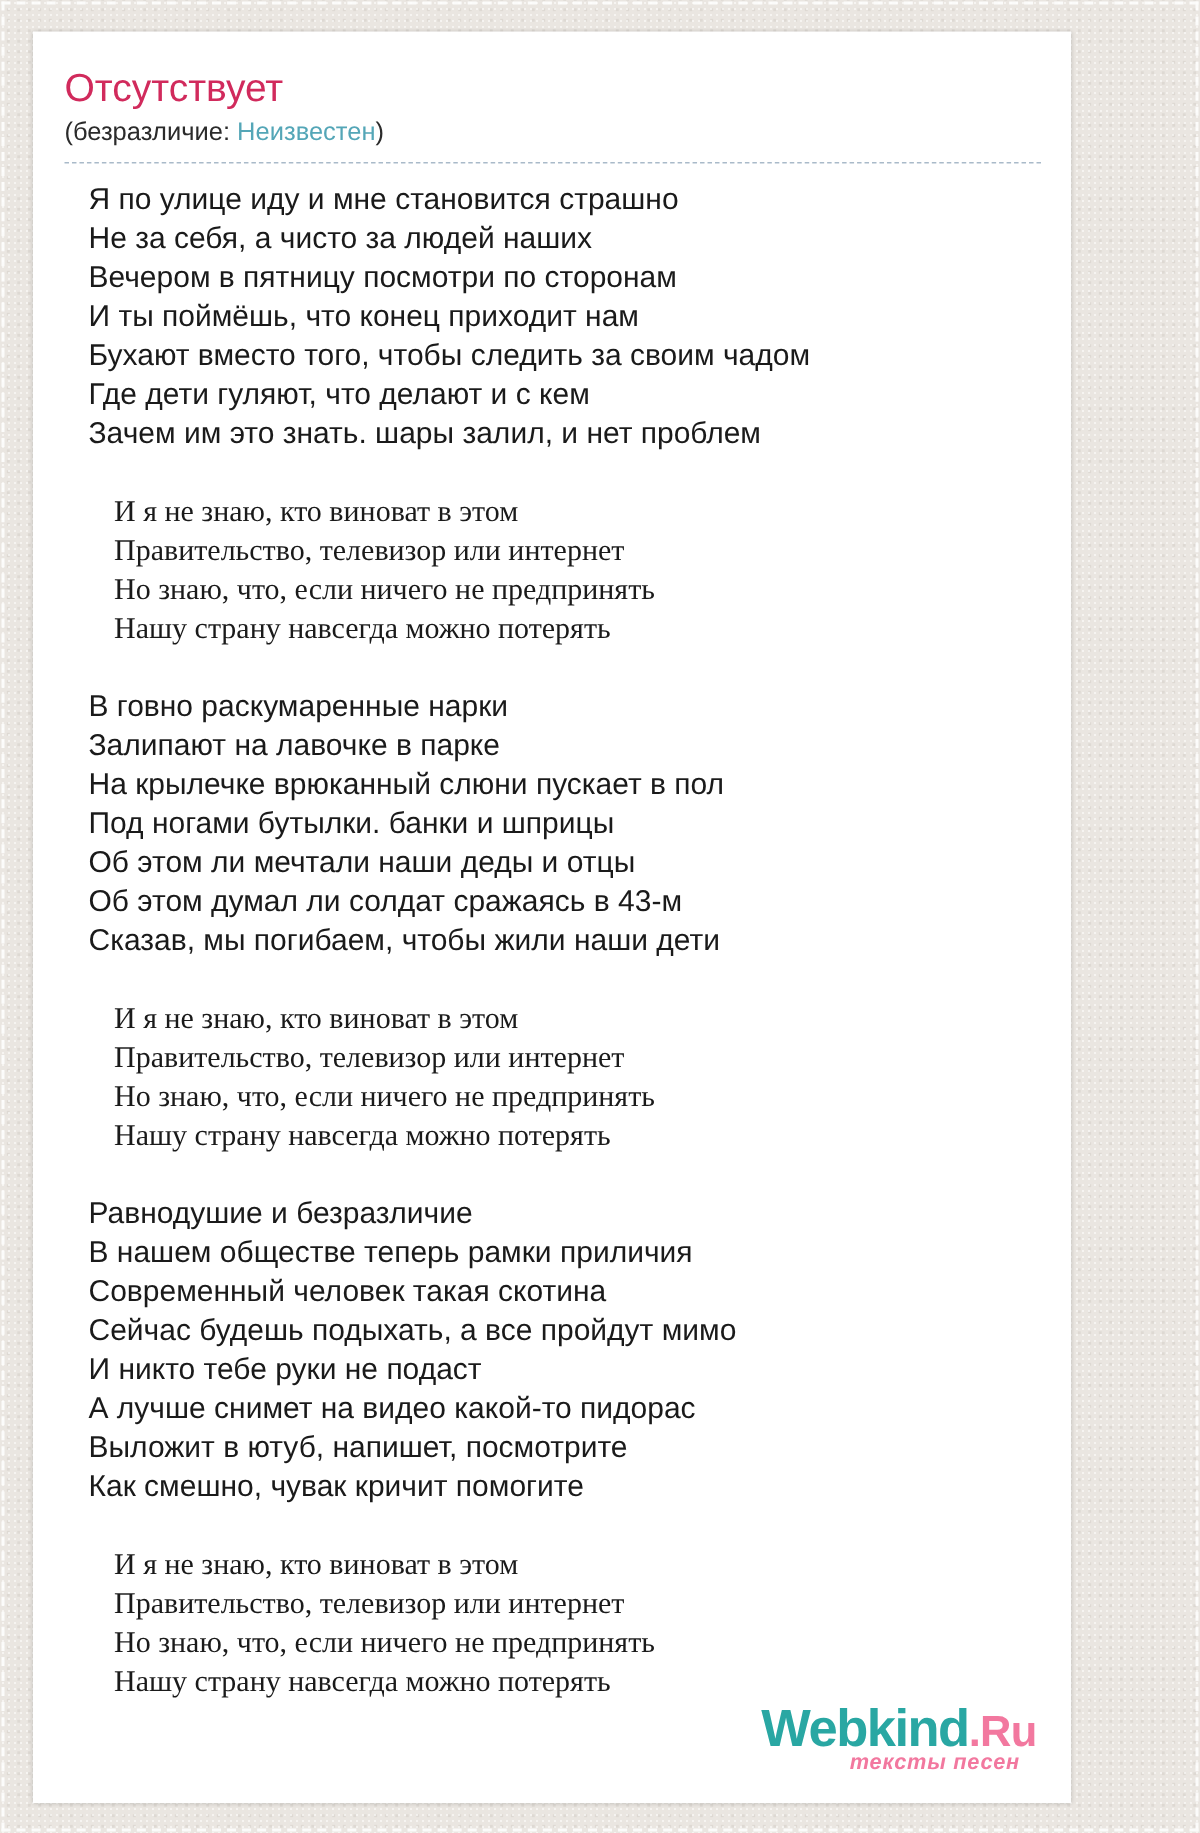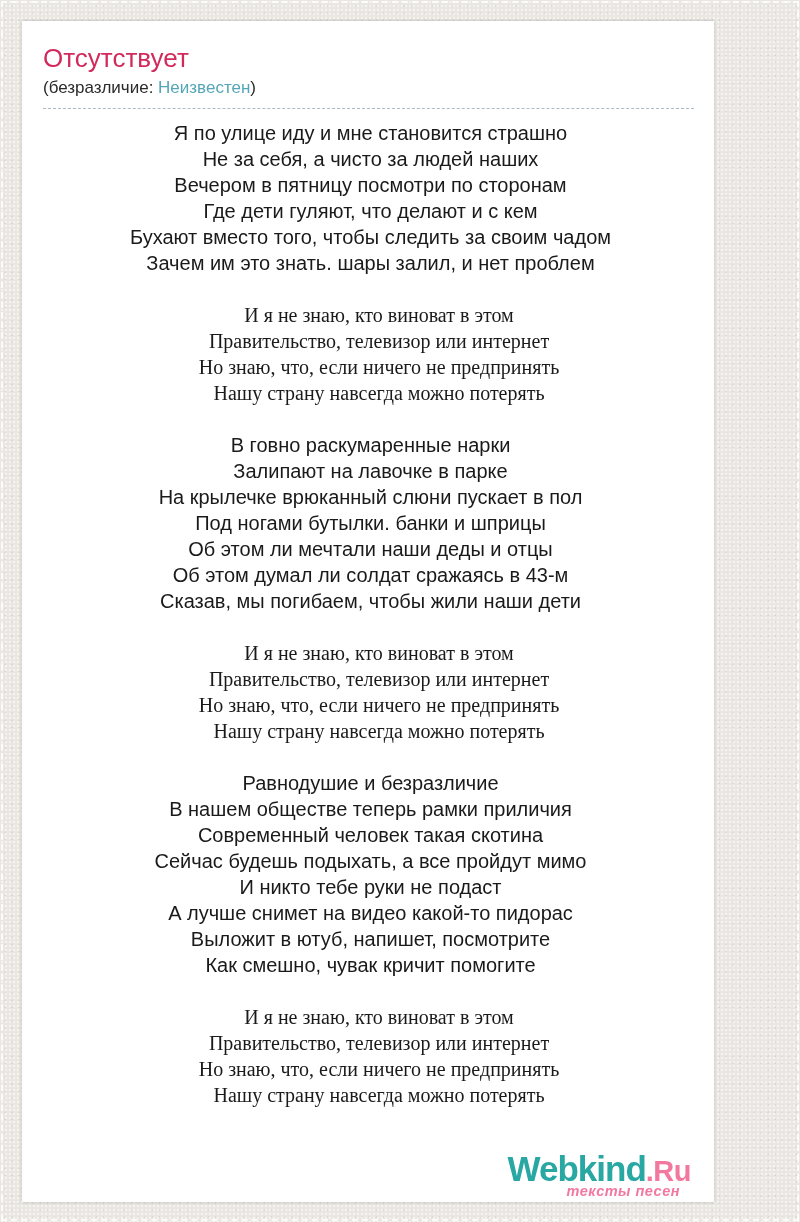--- a/index.html
+++ b/index.html
@@ -45,25 +45,25 @@
     font-size:17px;color:#2b2b2b;
     padding-bottom:10px;
     border-bottom:1px dashed var(--separator);
   }
   .artist-link{color:var(--artist-link);text-decoration:none;cursor:pointer;text-align:right;}
   .lyrics{
     margin-top:11px;
     font-size:20px;line-height:26px;
     color:var(--lyrics-text);
   }
-  .stanza{margin:0 0 26px 4px;text-align:center;}
+  .stanza{margin:0 0 26px 16px;}
   .stanza.chorus{padding-left:17px;font-family:Liberation Serif, serif;}
   .line{white-space:nowrap;}
   .logo{
-    position:absolute;right:23px;bottom:4px;
+    position:absolute;right:23px;bottom:20px;
     text-align:right;line-height:1;cursor:pointer;
     text-decoration:none;display:block;
   }
   .logo-main{
     font-size:35px;font-weight:bold;letter-spacing:-1px;
     color:var(--logo-teal);
   }
   .logo-suffix{
     font-size:29px;font-weight:bold;letter-spacing:-0.5px;
     color:var(--logo-pink);
@@ -85,22 +85,23 @@
 
   <div class="artist-line">
     <span>(безразличие: </span><a class="artist-link">Неизвестен</a><span>)</span>
   </div>
 
   <div class="lyrics">
       <div class="stanza">
         <div class="line">Я по улице иду и мне становится страшно</div>
         <div class="line">Не за себя, а чисто за людей наших</div>
         <div class="line">Вечером в пятницу посмотри по сторонам</div>
+        <div class="line">И ты поймёшь, что конец приходит нам</div>
+        <div class="line">Бухают вместо того, чтобы следить за своим чадом</div>
         <div class="line">Где дети гуляют, что делают и с кем</div>
-        <div class="line">Бухают вместо того, чтобы следить за своим чадом</div>
         <div class="line">Зачем им это знать. шары залил, и нет проблем</div>
       </div>
       <div class="stanza chorus">
         <div class="line">И я не знаю, кто виноват в этом</div>
         <div class="line">Правительство, телевизор или интернет</div>
         <div class="line">Но знаю, что, если ничего не предпринять</div>
         <div class="line">Нашу страну навсегда можно потерять</div>
       </div>
       <div class="stanza">
         <div class="line">В говно раскумаренные нарки</div>

